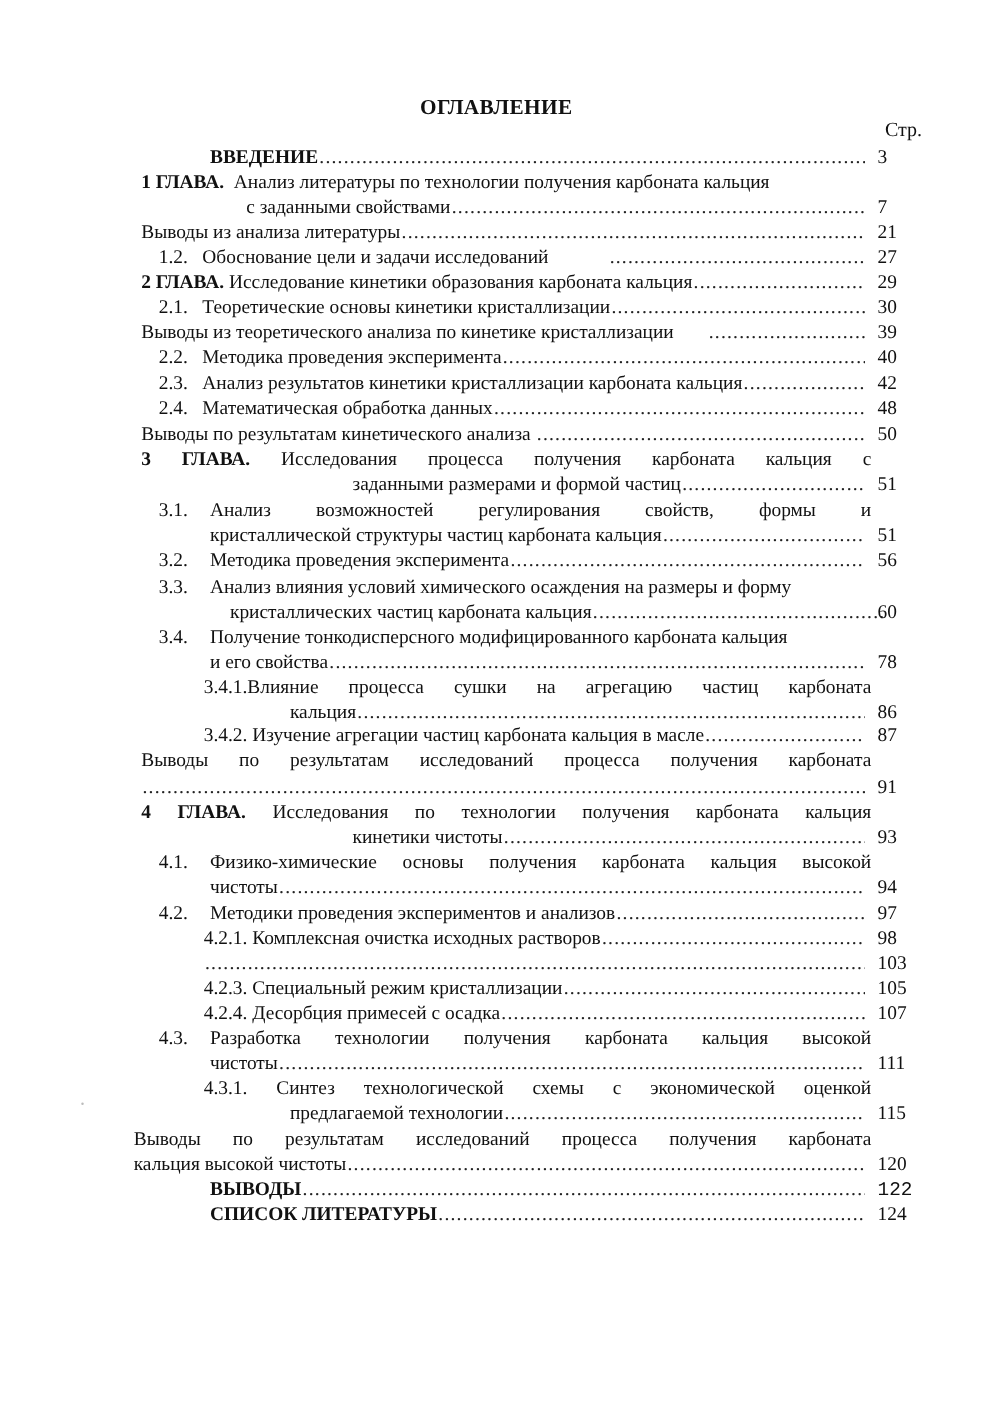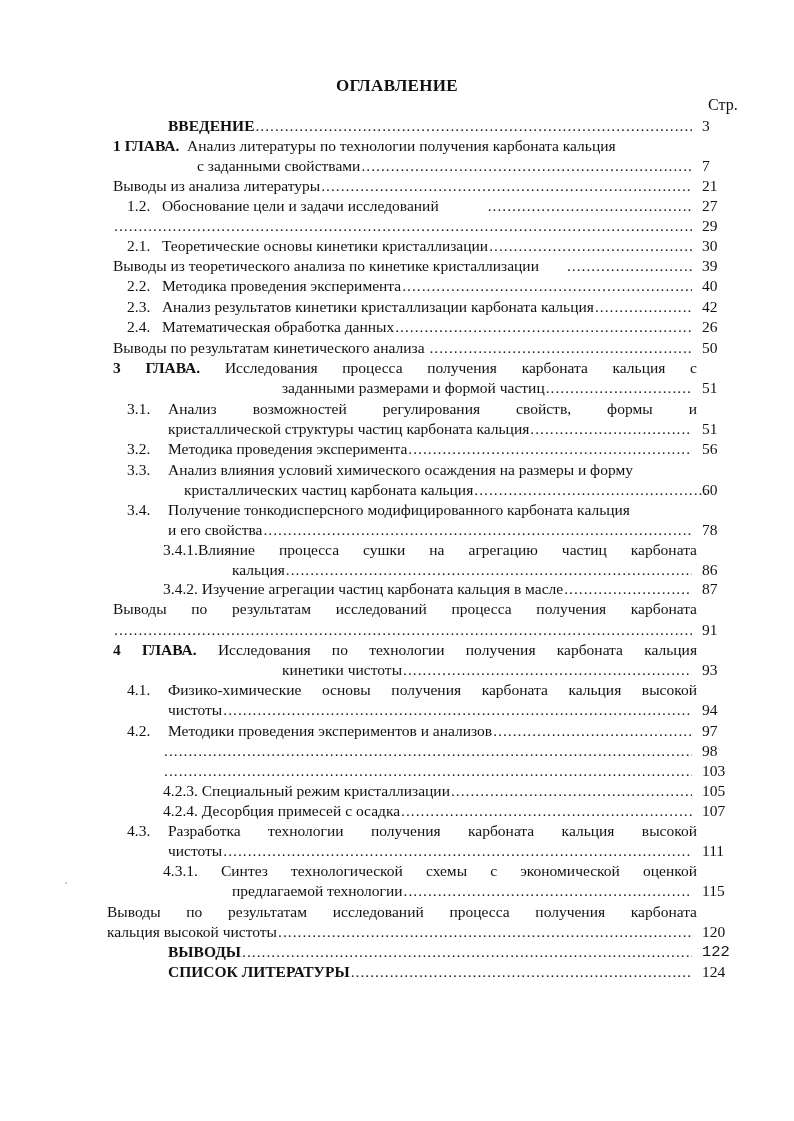--- a/index.html
+++ b/index.html
@@ -63,20 +63,21 @@
   </div>
   <div class="page" style="top:176px;">21</div>
 
   <div class="row" style="left:127px; width:565px; top:196px;gap:48px;">
     <span class="text"><span>1.2.</span>&nbsp;&nbsp; <span>Обоснование цели и задачи исследований</span></span>
       <span class="dots"></span>
   </div>
   <div class="page" style="top:196px;">27</div>
 
   <div class="row" style="left:113px; width:579px; top:216px;">
+    <span class="text"><span class="bold">2 ГЛАВА.</span> <span>Исследование кинетики образования карбоната кальция</span></span>
       <span class="dots"></span>
   </div>
   <div class="page" style="top:216px;">29</div>
 
   <div class="row" style="left:127px; width:565px; top:236px;">
     <span class="text"><span>2.1.</span>&nbsp;&nbsp; <span>Теоретические основы кинетики кристаллизации</span></span>
       <span class="dots"></span>
   </div>
   <div class="page" style="top:236px;">30</div>
 
@@ -95,21 +96,21 @@
   <div class="row" style="left:127px; width:565px; top:297px;">
     <span class="text"><span>2.3.</span>&nbsp;&nbsp; <span>Анализ результатов кинетики кристаллизации карбоната кальция</span></span>
       <span class="dots"></span>
   </div>
   <div class="page" style="top:297px;">42</div>
 
   <div class="row" style="left:127px; width:565px; top:317px;">
     <span class="text"><span>2.4.</span>&nbsp;&nbsp; <span>Математическая обработка данных</span></span>
       <span class="dots"></span>
   </div>
-  <div class="page" style="top:317px;">26</div>
+  <div class="page" style="top:317px;">48</div>
 
   <div class="row" style="left:113px; width:579px; top:338px;">
     <span class="text">Выводы по результатам кинетического анализа</span>&nbsp;<span class="dots"></span>
   </div>
   <div class="page" style="top:338px;">50</div>
 
   <div class="row justify" style="left:113px; width:584px; top:358px;">
     <span class="text"><span class="bold">3 ГЛАВА.</span> <span>Исследования процесса получения карбоната кальция с</span></span>
   </div>
   <div class="row" style="left:282px; width:410px; top:378px;">
@@ -210,20 +211,21 @@
   <div class="row" style="left:127px; width:40px; top:721px;">
     <span class="text">4.2.</span>
   </div>
   <div class="row" style="left:168px; width:524px; top:721px;">
     <span class="text">Методики проведения экспериментов и анализов</span>
       <span class="dots"></span>
   </div>
   <div class="page" style="top:721px;">97</div>
 
   <div class="row" style="left:163px; width:529px; top:741px;">
+    <span class="text"><span>4.2.1.</span> <span>Комплексная очистка исходных растворов</span></span>
       <span class="dots"></span>
   </div>
   <div class="page" style="top:741px;">98</div>
 
   <div class="row" style="left:163px; width:529px; top:761px;">
       <span class="dots"></span>
   </div>
   <div class="page" style="top:761px;">103</div>
 
   <div class="row" style="left:163px; width:529px; top:781px;">

